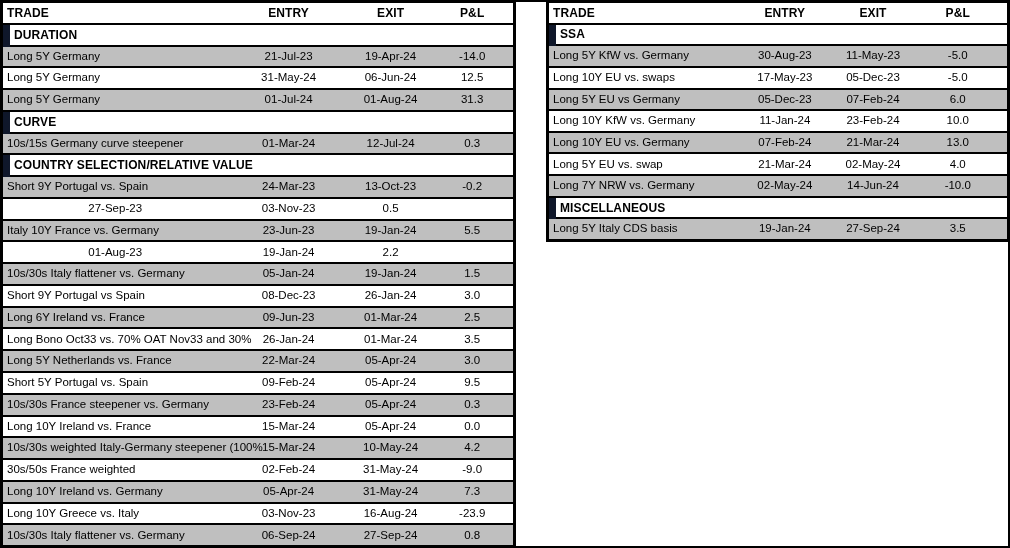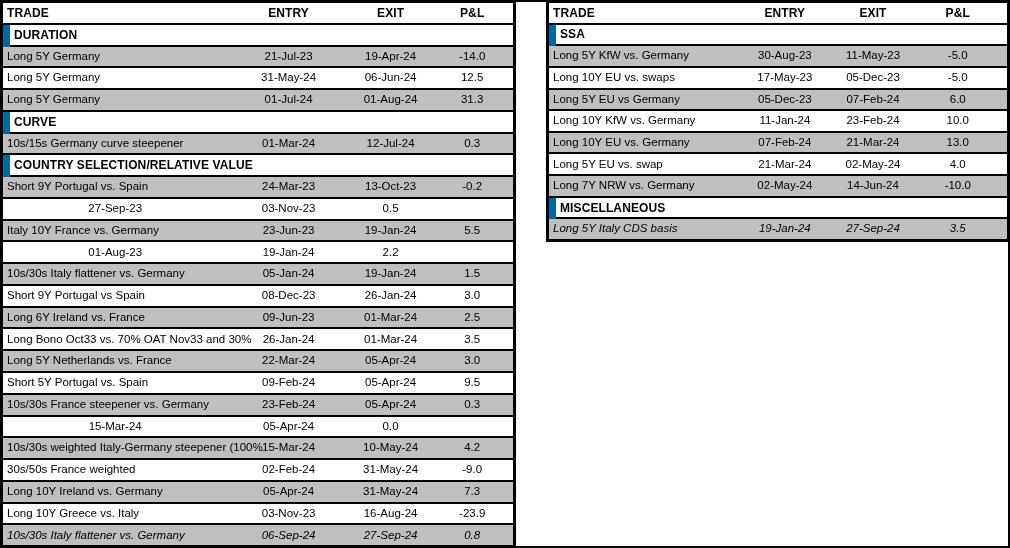--- a/index.html
+++ b/index.html
@@ -14,33 +14,33 @@
   .frame {
     position: absolute; left: 0; top: 0;
     width: 1010px; height: 548px;
     border: 2px solid #000;
     pointer-events: none;
   }
   .trade-table {
     position: absolute;
     display: flex; flex-direction: column;
     border: 3px solid #000;
-    background: #0369a1;
+    background: #0f172a;
   }
   .table-left  { left: 0;     top: 0; width: 516px; height: 548px; }
   .table-right { left: 546px; top: 0; width: 464px; height: 242px; }
 
   .row {
     flex: 1 1 0;
     display: grid;
     border-bottom: 2px solid #000;
     align-items: center;
     min-height: 0;
   }
-  .row:last-child { border-bottom: none; font-style: italic; }
+  .row:last-child { border-bottom: none; }
   .table-left  .row { grid-template-columns: 44% 24% 16% 16%; }
   .table-right .row { grid-template-columns: 40% 23% 15.5% 21.5%; }
   .row.srow { grid-template-columns: 100% !important; margin-left: 7px; }
   .row.gray  { background: var(--row-gray, #BFBFBF); }
   .row.white { background: #ffffff; }
   .row.hrow, .row.srow { background: #ffffff; }
 
   .cell {
     font-size: 11.5px;
     line-height: 1;
@@ -155,20 +155,21 @@
       <div class="cell c2">05-Apr-24</div>
       <div class="cell c3">9.5</div>
     </div>
     <div class="row drow gray">
       <div class="cell c0">10s/30s France steepener vs. Germany</div>
       <div class="cell c1">23-Feb-24</div>
       <div class="cell c2">05-Apr-24</div>
       <div class="cell c3">0.3</div>
     </div>
     <div class="row drow white">
+      <div class="cell c0">Long 10Y Ireland vs. France</div>
       <div class="cell c1">15-Mar-24</div>
       <div class="cell c2">05-Apr-24</div>
       <div class="cell c3">0.0</div>
     </div>
     <div class="row drow gray">
       <div class="cell c0">10s/30s weighted Italy-Germany steepener (100%</div>
       <div class="cell c1">15-Mar-24</div>
       <div class="cell c2">10-May-24</div>
       <div class="cell c3">4.2</div>
     </div>

